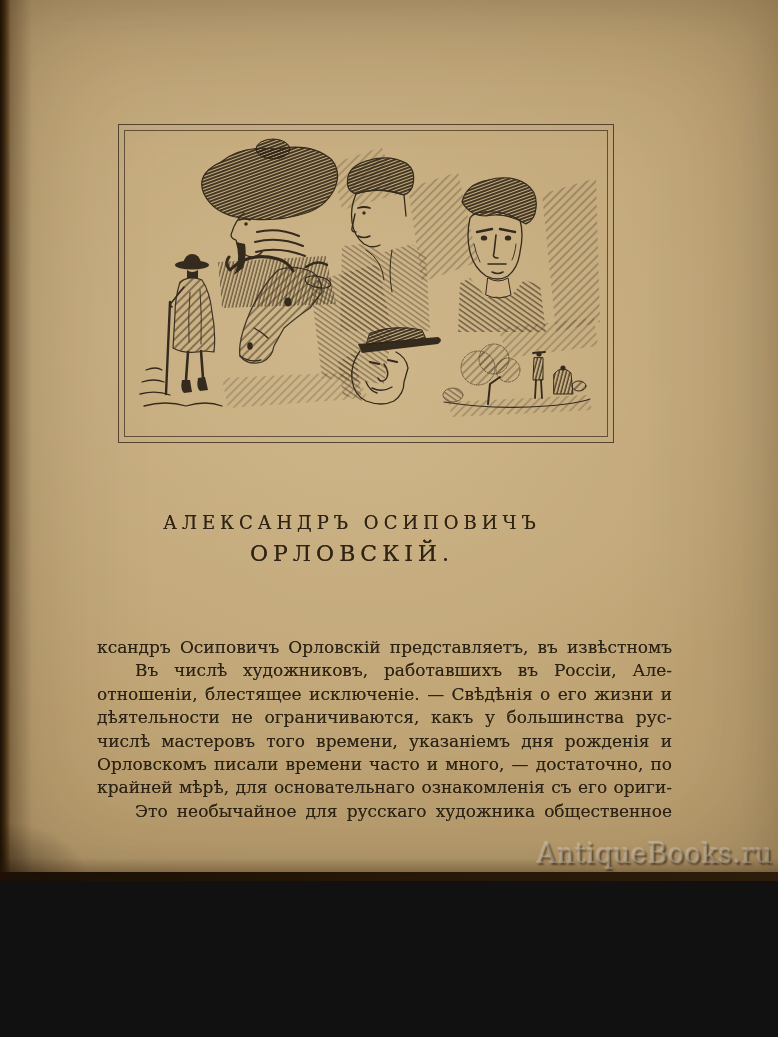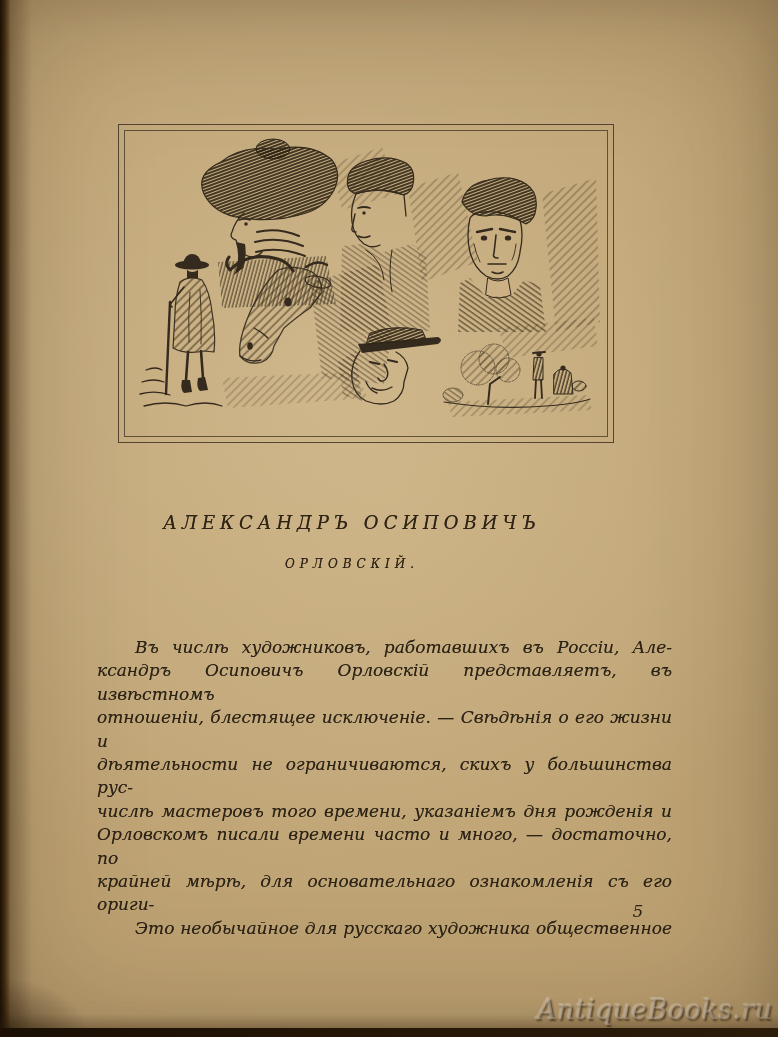--- a/index.html
+++ b/index.html
@@ -1,22 +1,21 @@
 <!DOCTYPE html>
 <html><head>
 <meta charset="utf-8">
 <style>
   html,body{margin:0;padding:0;background:#111;}
   #photo{
-    position:relative;width:778px;height:1037px;overflow:hidden;
+    position:relative;width:778px;height:881px;overflow:hidden;
     font-family:"DejaVu Serif", serif;
     background:
       radial-gradient(ellipse 120% 85% at 42% 36%, rgba(255,242,212,0.20), rgba(255,242,212,0) 62%),
       radial-gradient(ellipse 145% 120% at 50% 48%, #c4aa7b 0%, #bb9f70 52%, #aa8e61 86%, #9a7c50 100%);
-    font-style: italic;
   }
   .vignette{position:absolute;inset:0;pointer-events:none;
     box-shadow:inset 0 0 140px rgba(45,28,10,0.28), inset 0 0 40px rgba(45,28,10,0.12);}
   .edge-left{position:absolute;left:0;top:0;bottom:0;width:10px;
     background:linear-gradient(90deg,#190f06 0%,#3c2a14 40%,#6a4e2a 75%,#8d6e42 100%);}
   .edge-left-soft{position:absolute;left:10px;top:0;bottom:0;width:22px;
     background:linear-gradient(90deg,rgba(60,40,18,0.35),rgba(60,40,18,0));}
   .edge-bottom{position:absolute;left:0;right:0;bottom:0;height:9px;
     background:linear-gradient(90deg,#170e05 0%,#241707 45%,#2e1f0c 100%);}
   .edge-bottom-soft{position:absolute;left:0;right:0;bottom:9px;height:14px;
@@ -27,21 +26,21 @@
   
   .plate{position:absolute;left:118px;top:124px;width:494px;height:317px;
     border:1px solid rgba(72,58,40,0.9);}
   .plate-inner{position:absolute;left:5px;top:5px;right:5px;bottom:5px;
     border:1px solid rgba(72,58,40,0.8);}
   .plate-inner svg{position:absolute;left:1px;top:1px;}
 
   
   .heading{position:absolute;left:95px;top:512px;width:514px;text-align:center;color:#2e2315;}
   .heading .t1{font-size:18px;letter-spacing:5px;text-shadow:0 0 0.5px rgba(46,35,21,0.7);}
-  .heading .t2{font-size:12px;letter-spacing:5px;margin-top:24px;text-shadow:0 0 0.5px rgba(46,35,21,0.7);}
+  .heading .t2{font-size:22px;letter-spacing:5px;margin-top:8px;text-shadow:0 0 0.5px rgba(46,35,21,0.7);}
   .heading .dates{font-size:19px;letter-spacing:2px;margin-top:21px;margin-left:22px;}
 
   
   .bodytext{position:absolute;left:97px;top:636px;width:575px;color:#2b2216;
     font-size:17px;line-height:23.4px;text-shadow:0 0 0.4px rgba(43,34,22,0.55);}
   .line{text-align:justify;text-align-last:justify;white-space:normal;}
   .line.indent{text-indent:38px;}
 
   .pagenum{position:absolute;left:626px;top:901px;width:24px;text-align:center;
     font-size:17px;color:#2e2315;}
@@ -170,24 +169,24 @@
       </svg>
     </div>
   </div>
 
   <div class="heading">
     <div class="t1">АЛЕКСАНДРЪ ОСИПОВИЧЪ</div>
     <div class="t2">ОРЛОВСКІЙ.</div>
   </div>
 
   <div class="bodytext">
+    <div class="line">ксандръ Осиповичъ Орловскій представляетъ, въ извѣстномъ</div>
     <div class="line indent">Въ числѣ художниковъ, работавшихъ въ Россіи, Але-</div>
-    <div class="line">ксандръ Осиповичъ Орловскій представляетъ, въ извѣстномъ</div>
     <div class="line">отношеніи, блестящее исключеніе. — Свѣдѣнія о его жизни и</div>
-    <div class="line">дѣятельности не ограничиваются, скихъ у большинства рус-</div>
+    <div class="line">дѣятельности не ограничиваются, какъ у большинства рус-</div>
     <div class="line">числѣ мастеровъ того времени, указаніемъ дня рожденія и</div>
     <div class="line">Орловскомъ писали времени часто и много, — достаточно, по</div>
     <div class="line">крайней мѣрѣ, для основательнаго ознакомленія съ его ориги-</div>
     <div class="line indent">Это необычайное для русскаго художника общественное</div>
   </div>
 
   <div class="pagenum">5</div>
 
   <div class="edge-bottom-soft"></div>
   <div class="edge-bottom"></div>

